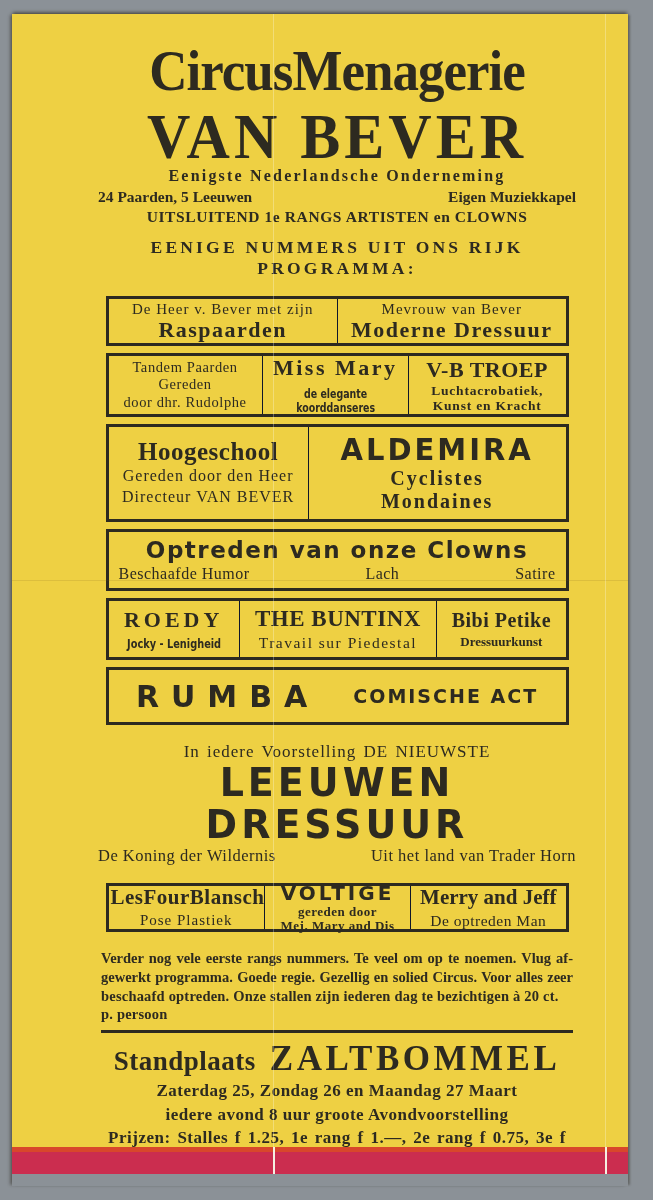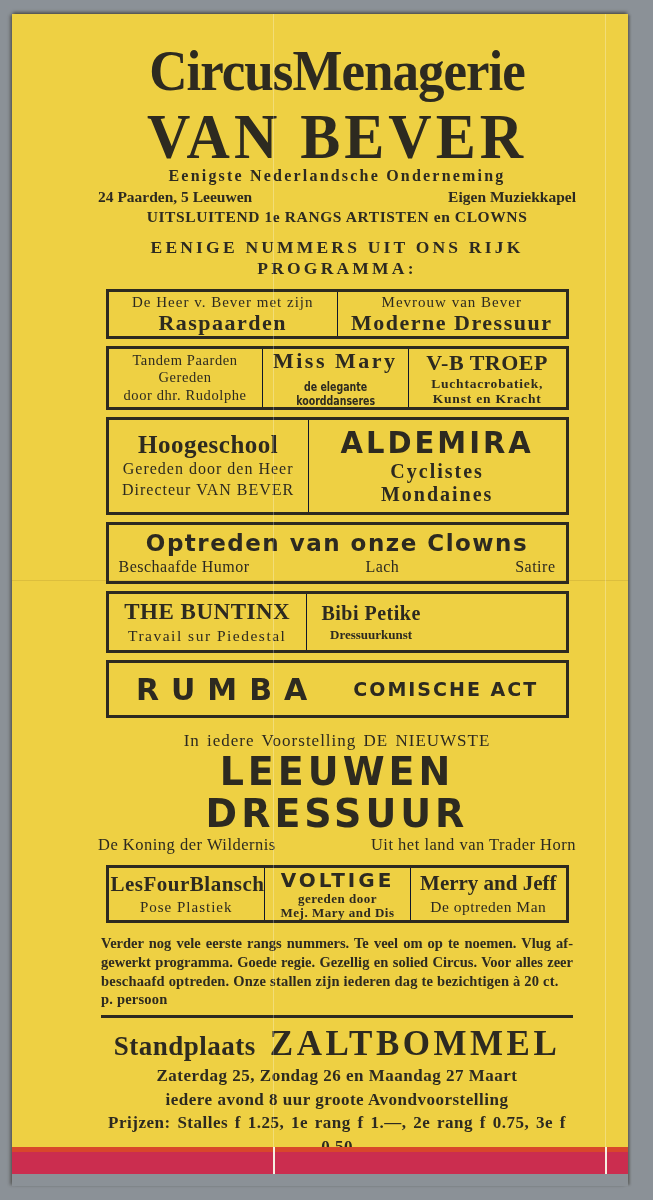--- a/index.html
+++ b/index.html
@@ -54,21 +54,21 @@
     letter-spacing:4px;text-align:center;
     margin-top:8px;
     transform:scaleY(1.05);
   }
   .sub1{font-size:16px;font-weight:bold;letter-spacing:2.2px;text-align:center;}
   .sub2{font-size:16.5px;font-weight:bold;letter-spacing:1.4px;word-spacing:3px;text-align:center;margin-top:4px;}
   .sub3{display:flex;justify-content:space-between;font-size:15.5px;font-weight:bold;margin-top:3px;padding:0 2px;}
   .sub4{font-size:15.5px;font-weight:bold;letter-spacing:.6px;text-align:center;margin-top:2px;}
   .prog-header{font-size:17.5px;font-weight:600;letter-spacing:3.2px;text-align:center;margin-top:11px;}
 
-  .tbl{width:463px;margin:10px auto;}
+  .tbl{width:463px;margin:17px auto;}
   .row{
     display:flex;
     border:3px solid #2d2a20;
     margin-top:7px;
     align-items:stretch;
   }
   .cell{
     display:flex;flex-direction:column;justify-content:center;
     text-align:center;padding:4px 2px;box-sizing:border-box;
   }
@@ -125,21 +125,21 @@
   .lions{margin-top:13px;text-align:center;}
   .lions .intro{font-size:17px;letter-spacing:1px;word-spacing:2px;}
   .lions .title{font-family:"DejaVu Sans",sans-serif;font-size:38px;font-weight:bold;letter-spacing:4px;line-height:1.05;transform:scaleY(1.05);margin-top:2px;}
   .lions .below{display:flex;justify-content:space-between;font-size:16.5px;letter-spacing:.5px;margin-top:2px;padding:0 2px;}
 
   
   .r7{margin-top:9px;}
   .r7 .c1{width:34%;}
   .r7 .c2{width:32%;}
   .r7 .c3{width:34%;}
-  .r7 .cell{height:52px;}
+  .r7 .cell{height:43px;}
   .r7 .four{font-size:21px;font-weight:bold;letter-spacing:.5px;}
   .r7 .pose{font-size:15px;letter-spacing:1px;margin-top:2px;}
   .r7 .voltige{font-family:"DejaVu Sans",sans-serif;font-size:20px;font-weight:bold;letter-spacing:3px;}
   .r7 .vln{font-size:13px;font-weight:bold;line-height:1.1;letter-spacing:.5px;}
   .r7 .merry{font-size:21px;font-weight:bold;}
   .r7 .vallende{font-size:15.5px;letter-spacing:.5px;margin-top:2px;}
 
   
   .note{width:472px;margin:11px auto 0 auto;font-size:14.5px;font-weight:bold;line-height:1.3;}
   .note .jl{text-align:justify;text-align-last:justify;}
@@ -220,20 +220,24 @@
           <div class="main">Optreden van onze Clowns</div>
           <div class="items">
             <span>Beschaafde Humor</span>
             <span>Lach</span>
             <span>Satire</span>
           </div>
         </div>
       </div>
 
       <div class="row r5">
+        <div class="cell c1">
+          <div class="roedy">ROEDY</div>
+          <div class="jocky">Jocky  -  Lenigheid</div>
+        </div>
         <div class="cell c2">
           <div class="buntinx">THE BUNTINX</div>
           <div class="travail">Travail sur Piedestal</div>
         </div>
         <div class="cell c3">
           <div class="bibi">Bibi Petike</div>
           <div class="dress">Dressuurkunst</div>
         </div>
       </div>
 

